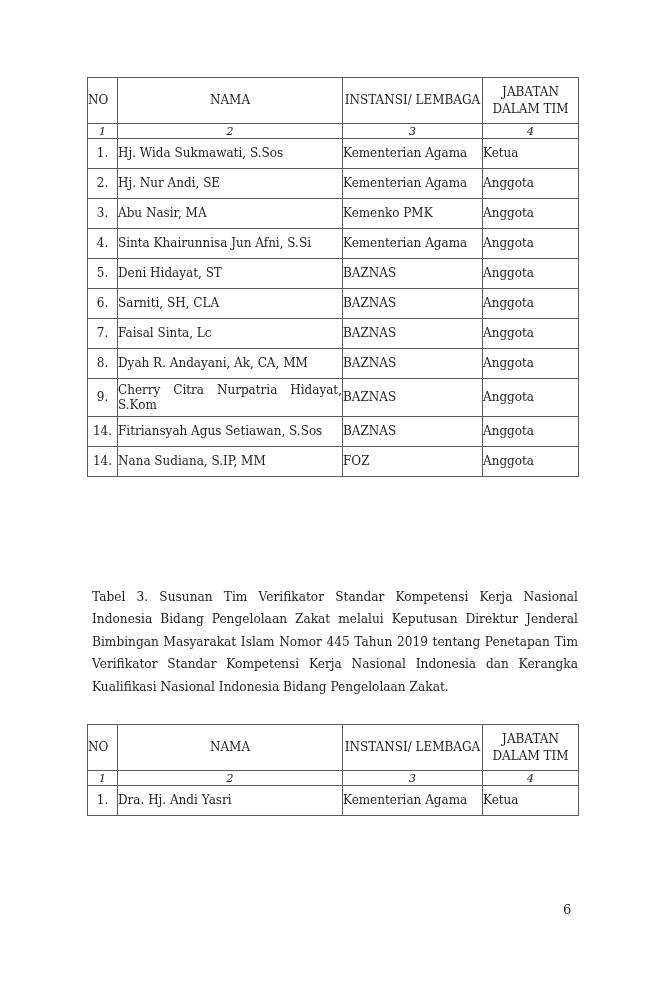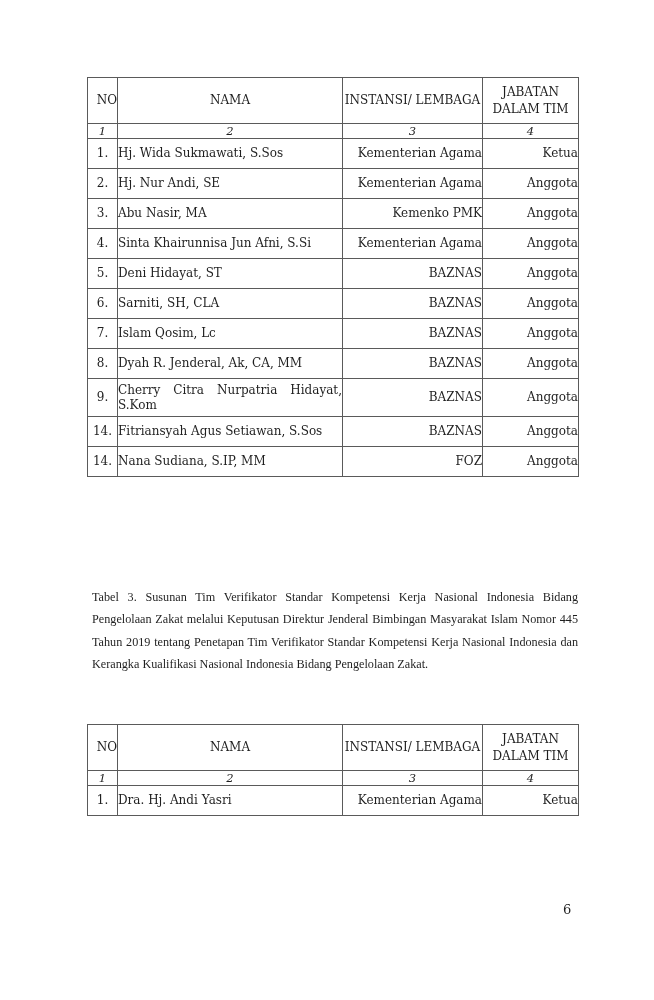--- a/index.html
+++ b/index.html
@@ -6,29 +6,29 @@
   body { width: 654px; height: 1000px; position: relative; overflow: hidden;
          font-family: "DejaVu Serif", serif; color: #1f1f1f; }
   table.team { position: absolute; left: 87px; width: 491px; border-collapse: collapse;
                font-size: 12px; table-layout: fixed; }
   table.team td, table.team th { border: 1px solid #5a5a5a; padding: 0; font-weight: normal;
                vertical-align: middle; }
   #table1 { top: 77px; }
   #table2 { top: 724px; }
   col.c-no { width: 30px; } col.c-nama { width: 225px; } col.c-inst { width: 140px; } col.c-jab { width: 96px; }
   th { text-align: center; line-height: 17px; height: 45px; }
-  th.no { text-align: right; }
+  th.no { text-align: left; }
   tr.idx td { height: 14px; font-style: italic; text-align: center; line-height: 14px; font-size: 11.5px; }
   tr.row td { height: 29px; line-height: 15px; }
   tr.row.tall td { height: 37px; }
   td.no { text-align: center; }
   td.nama { padding-left: 4px; padding-right: 4px; text-align: justify; text-align-last: left; margin-top: 8px; }
-  td.inst, td.jab { text-align: right; }
+  td.inst, td.jab { text-align: left; }
   #caption { position: absolute; left: 92px; top: 586px; width: 486px; font-size: 12.2px;
-             line-height: 22.4px; text-align: justify; margin: 0; font-family: Liberation Serif, serif; }
+             line-height: 22.4px; text-align: justify; margin: 0; }
   #page-number { position: absolute; left: 563px; top: 902px; font-size: 13px; }
 </style>
 </head>
 <body>
 
 <table class="team" id="table1">
   <colgroup>
       <col class="c-no">
       <col class="c-nama">
       <col class="c-inst">
@@ -80,27 +80,27 @@
         <td class="jab">Anggota</td>
       </tr>
       <tr class="row">
         <td class="no">6.</td>
         <td class="nama">Sarniti, SH, CLA</td>
         <td class="inst">BAZNAS</td>
         <td class="jab">Anggota</td>
       </tr>
       <tr class="row">
         <td class="no">7.</td>
-        <td class="nama">Islam Qosim, Lc</td>
+        <td class="nama">Faisal Sinta, Lc</td>
         <td class="inst">BAZNAS</td>
         <td class="jab">Anggota</td>
       </tr>
       <tr class="row">
         <td class="no">8.</td>
-        <td class="nama">Dyah R. Jenderal, Ak, CA, MM</td>
+        <td class="nama">Dyah R. Andayani, Ak, CA, MM</td>
         <td class="inst">BAZNAS</td>
         <td class="jab">Anggota</td>
       </tr>
       <tr class="row tall">
         <td class="no">9.</td>
         <td class="nama">Cherry Citra Nurpatria Hidayat, S.Kom</td>
         <td class="inst">BAZNAS</td>
         <td class="jab">Anggota</td>
       </tr>
       <tr class="row">

